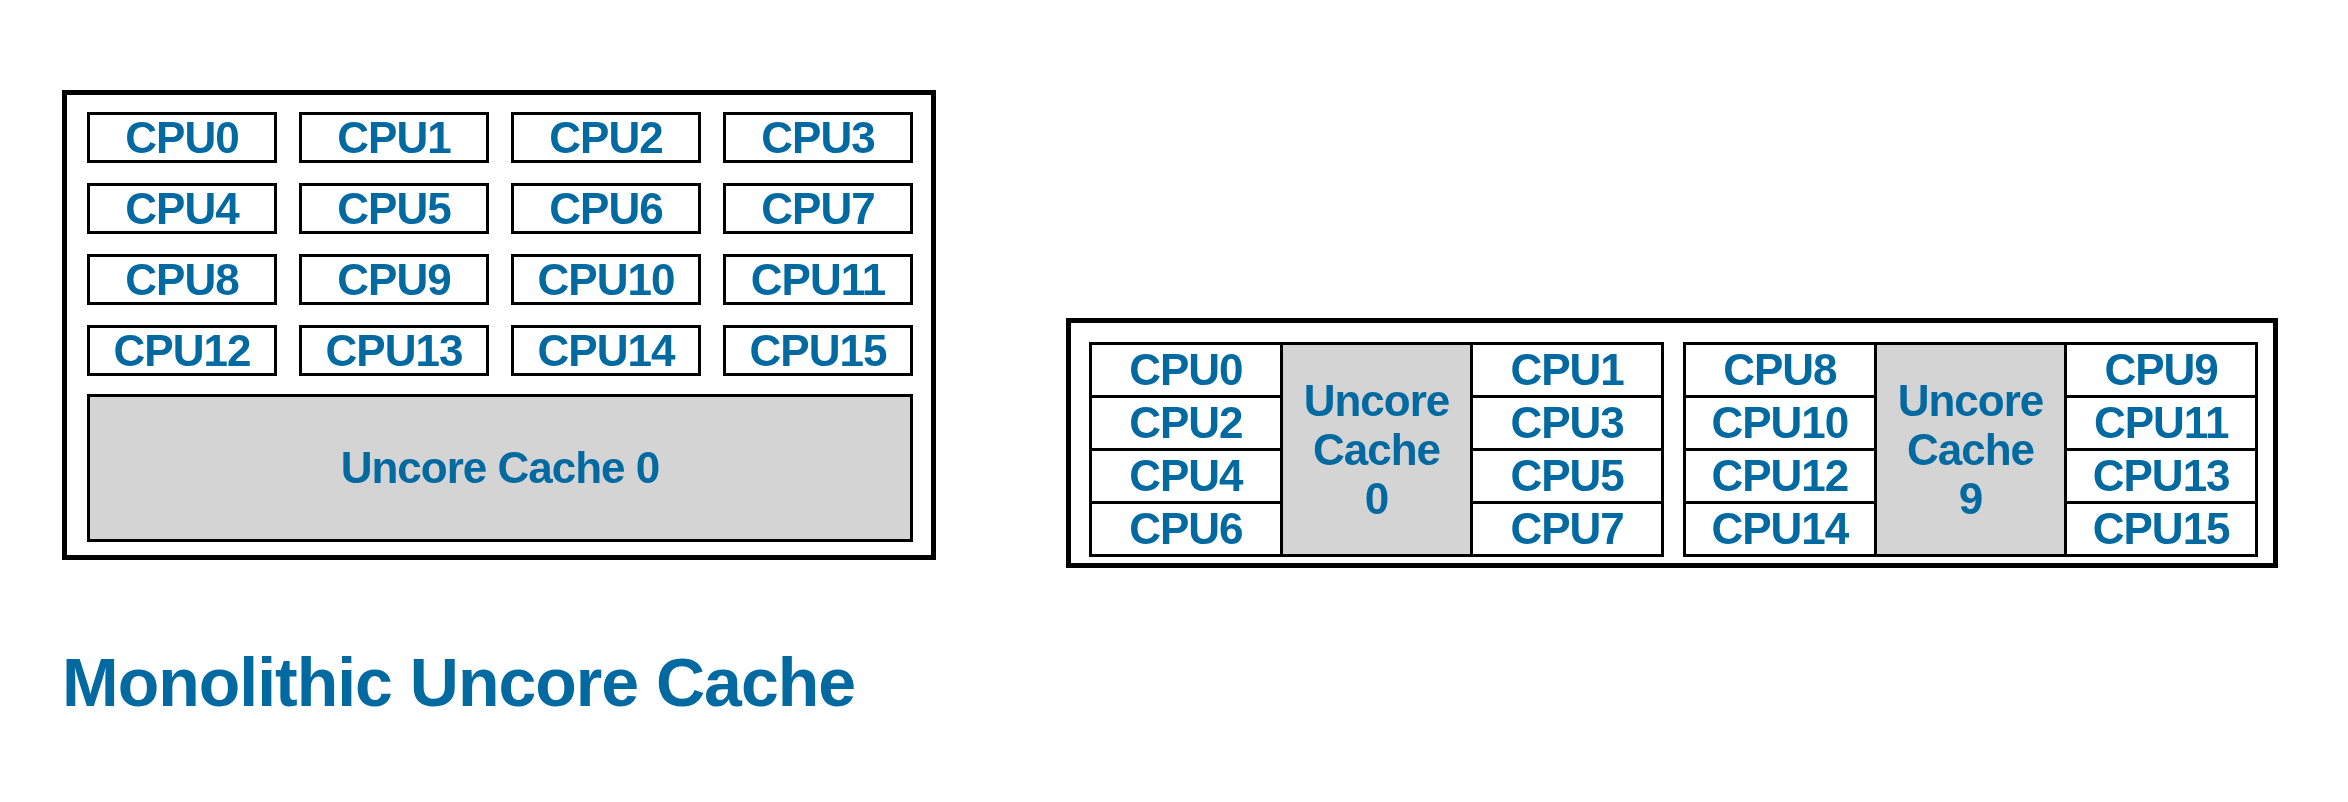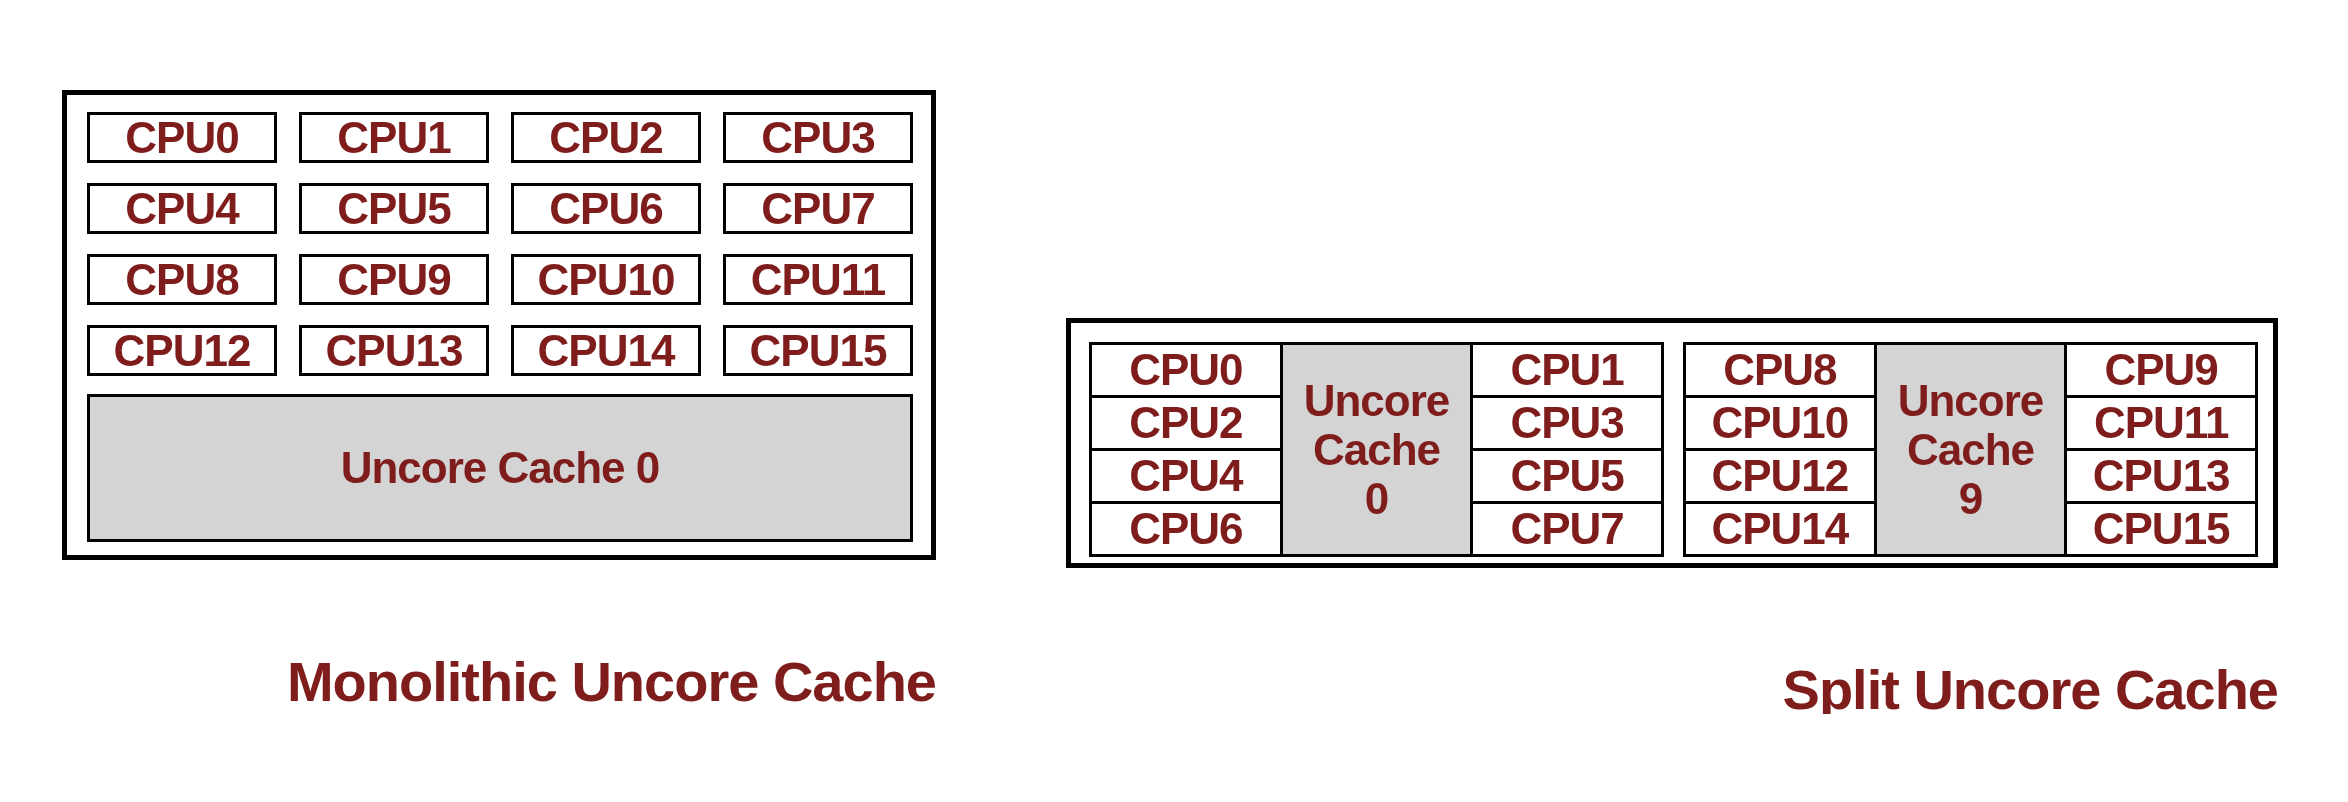--- a/index.html
+++ b/index.html
@@ -7,21 +7,21 @@
     padding: 0;
     background: #ffffff;
   }
   .canvas {
     position: relative;
     width: 2348px;
     height: 714px;
     background: #ffffff;
     font-family: "Liberation Sans", sans-serif;
     font-weight: bold;
-    color: #7f1d1d;
+    color: #0369a1;
     overflow: hidden;
   }
 
   
   .mono-box {
     position: absolute;
     left: 62px;
     top: 90px;
     width: 874px;
     height: 470px;
@@ -103,22 +103,22 @@
   table.split-table td.cache-cell {
     background: #d4d4d4;
     line-height: 1.12;
     white-space: normal;
     word-spacing: 9999px; 
   }
 
   
   .diagram-title {
     position: absolute;
-    text-align: right;
-    font-size: 56px;
+    text-align: left;
+    font-size: 68px;
     letter-spacing: -1px;
     line-height: 60px;
     white-space: nowrap;
   }
   .title-left  { left: 62px;  width: 874px;  top: 652px; }
   .title-right { left: 1066px; width: 1212px; top: 660px; }
 </style>
 </head>
 <body>
 
@@ -192,15 +192,14 @@
           <td class="cpu-cell">CPU14</td>
           <td class="cpu-cell">CPU15</td>
         </tr>
       </tbody>
         </table>
     </div>
 
   </div>
 
   <div class="diagram-title title-left">Monolithic Uncore Cache</div>
-  <div class="diagram-title title-right">Split Uncore Cache</div>
 
 </div>
 
 </body></html>

